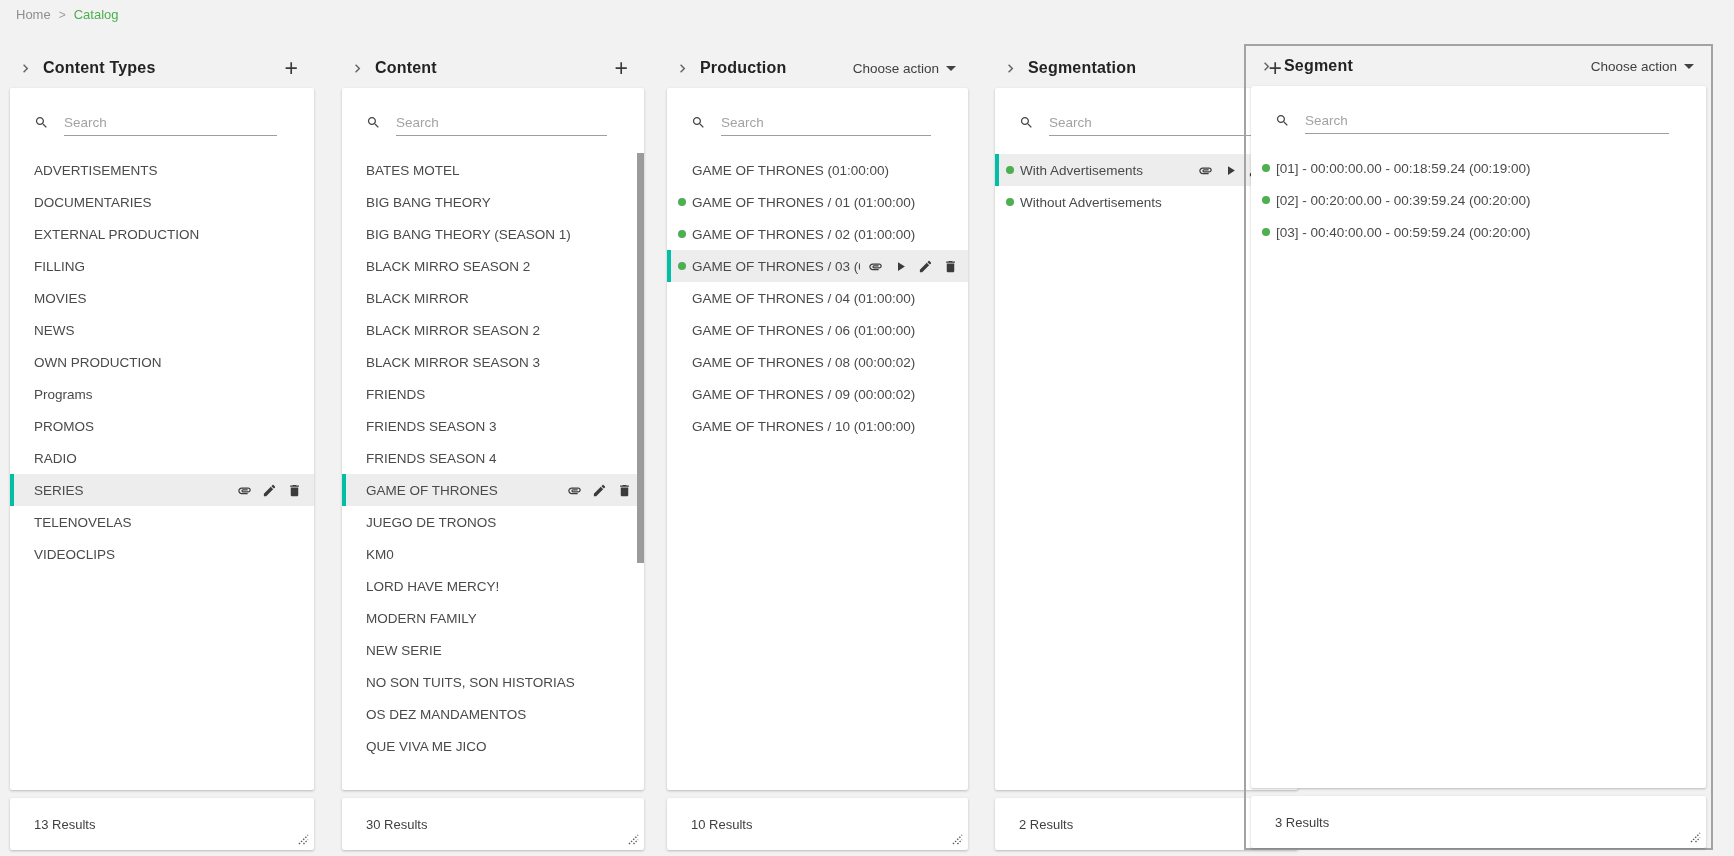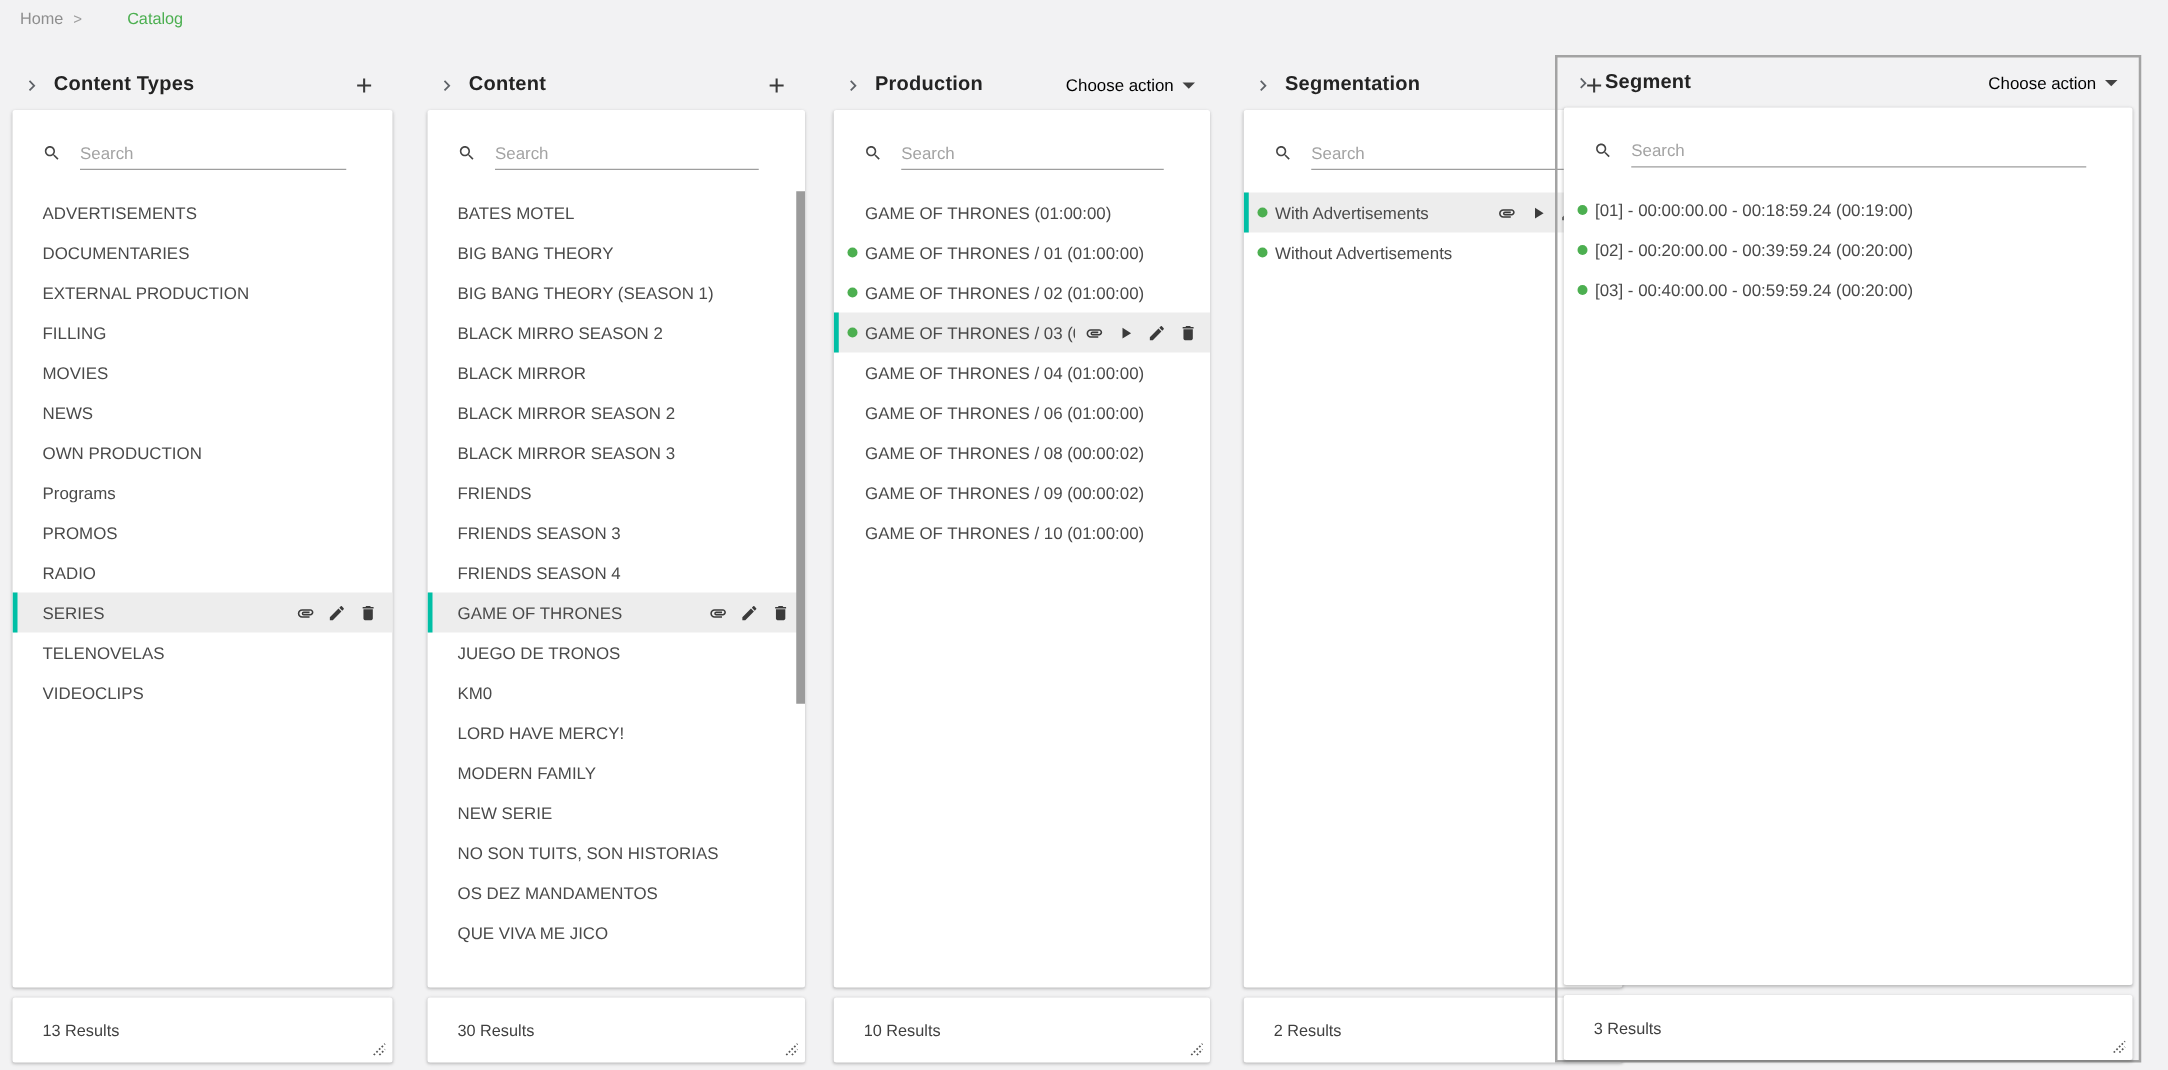--- a/index.html
+++ b/index.html
@@ -6,37 +6,37 @@
   html,body { margin:0; padding:0; }
   body {
     width:1734px; height:856px; position:relative; overflow:hidden;
     background:#f2f2f3;
     font-family:"Liberation Sans", sans-serif;
   }
   
   .breadcrumb { position:absolute; top:7px; left:16px; display:flex; align-items:center; gap:8px; font-size:13px; }
   .crumb { color:#8e8e8e; text-decoration:none; }
   .crumb-sep { color:#9e9e9e; font-size:12px; }
-  .crumb-active { color:#4caf50;margin-left:28px; }
+  .crumb-active { color:#4caf50; }
 
   
   .column { position:absolute; top:48px; }
   #col1 { left:10px;  width:304px; }
   #col2 { left:342px; width:302px; }
   #col3 { left:667px; width:301px; }
   #col4 { left:995px; width:303px; }
   #col5 { left:1244px; top:44px; width:469px; border:2px solid #a3a3a3; padding:0 5px; background:transparent; }
 
   .col-header { height:40px; display:flex; align-items:center; padding:0 6px 0 7px; }
   .chev { display:flex; cursor:pointer; }
   .chev svg { width:17px; height:17px; fill:#5f6368; display:block; }
   .col-title { font-size:16px; font-weight:700; color:#232323; margin:0 0 0 9px; letter-spacing:.2px; white-space:nowrap; }
   .spacer { flex:1; }
   .add-btn { font-size:23px; font-weight:400; color:#3a3a3a; line-height:20px; margin-right:10px; cursor:pointer; user-select:none; }
-  .choose-action { display:flex; align-items:center; gap:7px; font-size:13.5px; color:#000000; margin-right:6px; cursor:pointer; white-space:nowrap; }
+  .choose-action { display:flex; align-items:center; gap:7px; font-size:13.5px; color:#404040; margin-right:6px; cursor:pointer; white-space:nowrap; }
   .caret { width:0; height:0; border-left:5px solid transparent; border-right:5px solid transparent; border-top:5px solid #424242; }
 
   .card { background:#fff; border-radius:2px; box-shadow:0 1px 3px rgba(0,0,0,.16), 0 1px 2px rgba(0,0,0,.08); }
   .list-card { height:702px; position:relative; overflow:hidden; }
   .footer-card { margin-top:8px; height:52px; position:relative; display:flex; align-items:center; padding-left:24px; font-size:13px; color:#3f3f3f; }
 
   
   .search { position:relative; height:66px; }
   .search-icon { position:absolute; left:24px; top:27px; display:flex; }
   .search-icon svg { width:15px; height:15px; fill:#454545; }

